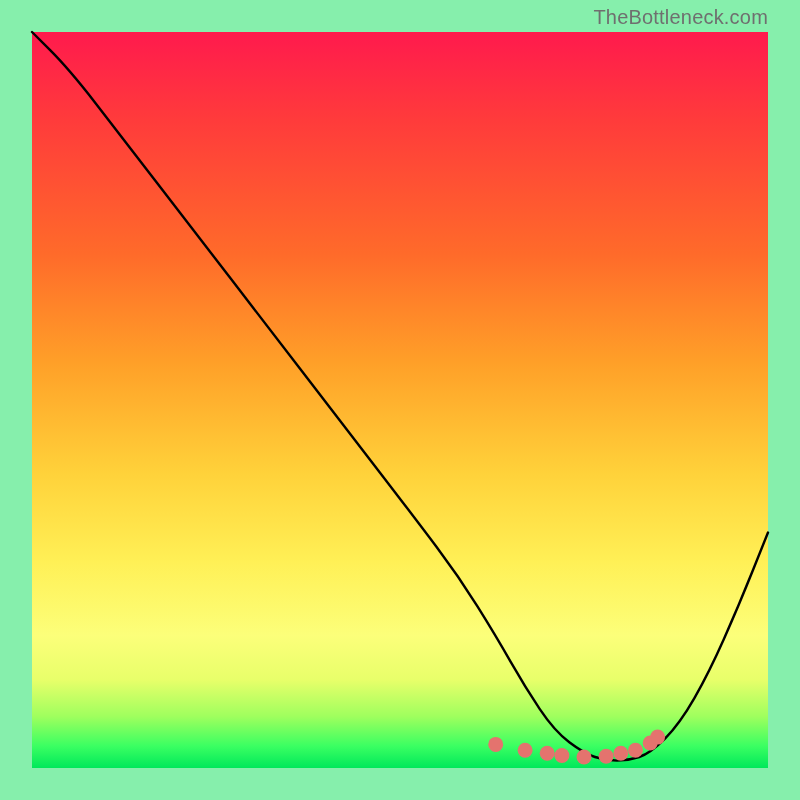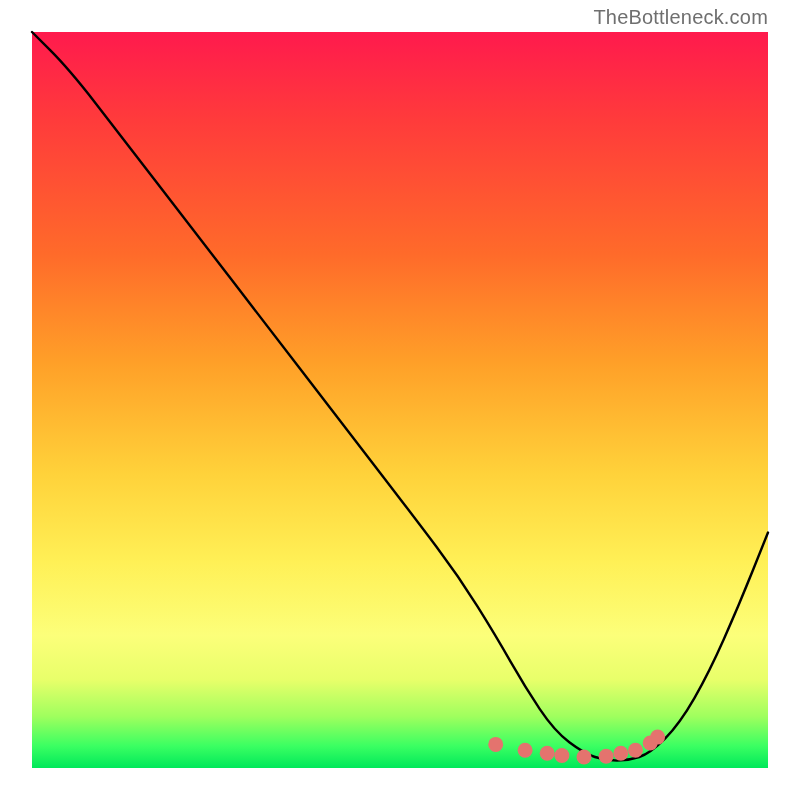--- a/index.html
+++ b/index.html
@@ -8,21 +8,21 @@
     width: 800px;
     height: 800px;
     overflow: hidden;
     background: #000;
     font-family: Arial, Helvetica, sans-serif;
   }
   .frame {
     position: relative;
     width: 800px;
     height: 800px;
-    background: #ffffff;
+    background: #86efac;
     text-align: right;
   }
   .plot-area {
     position: absolute;
     left: 32px;
     top: 32px;
     width: 736px;
     height: 736px;
     
     background: linear-gradient(

